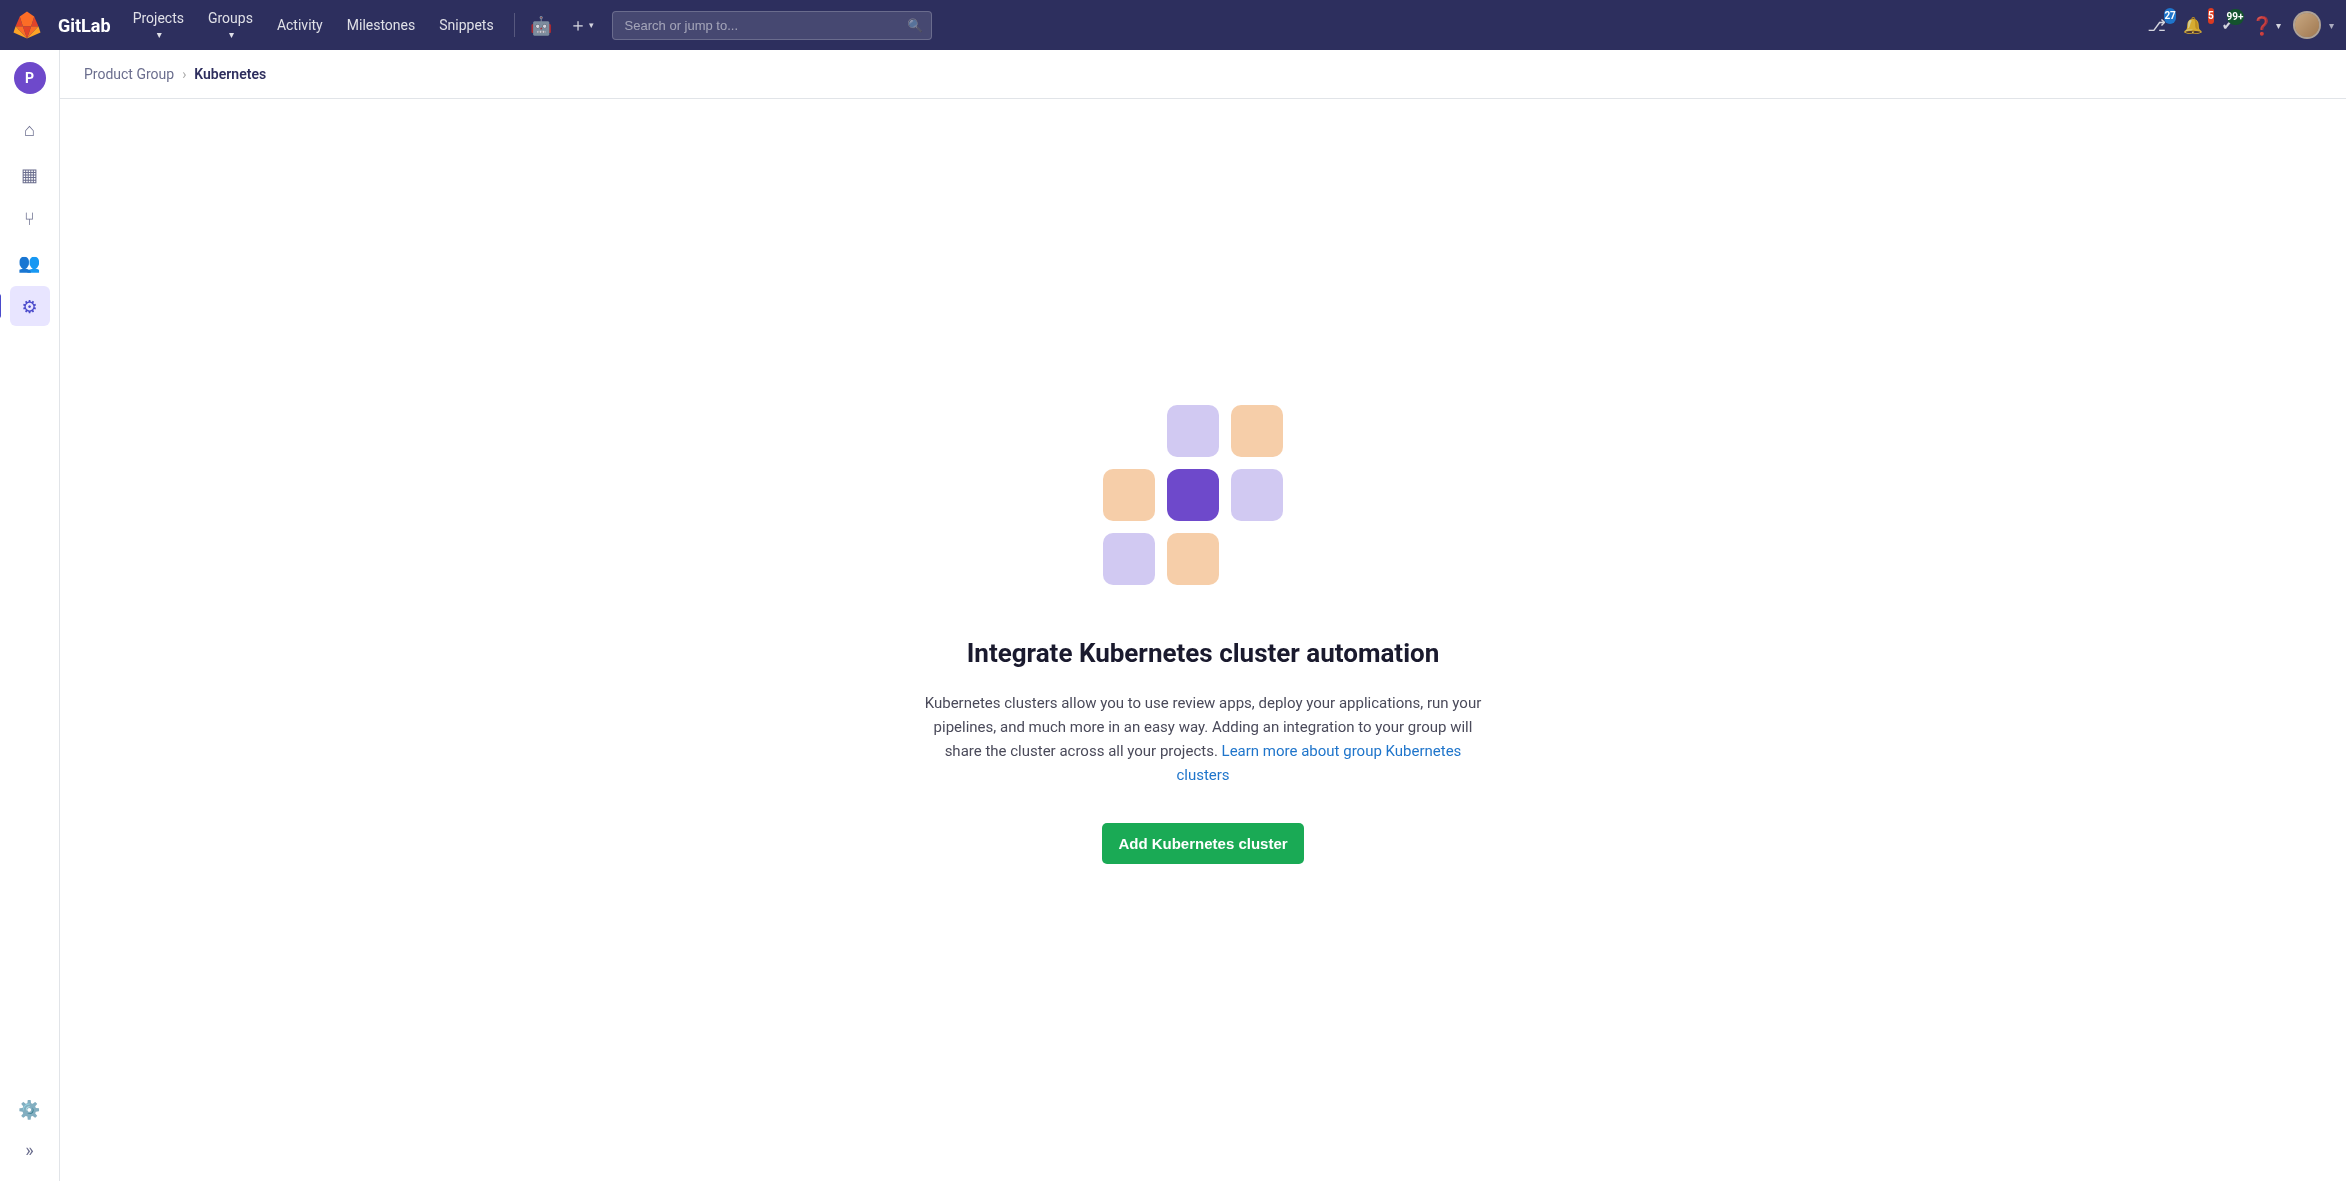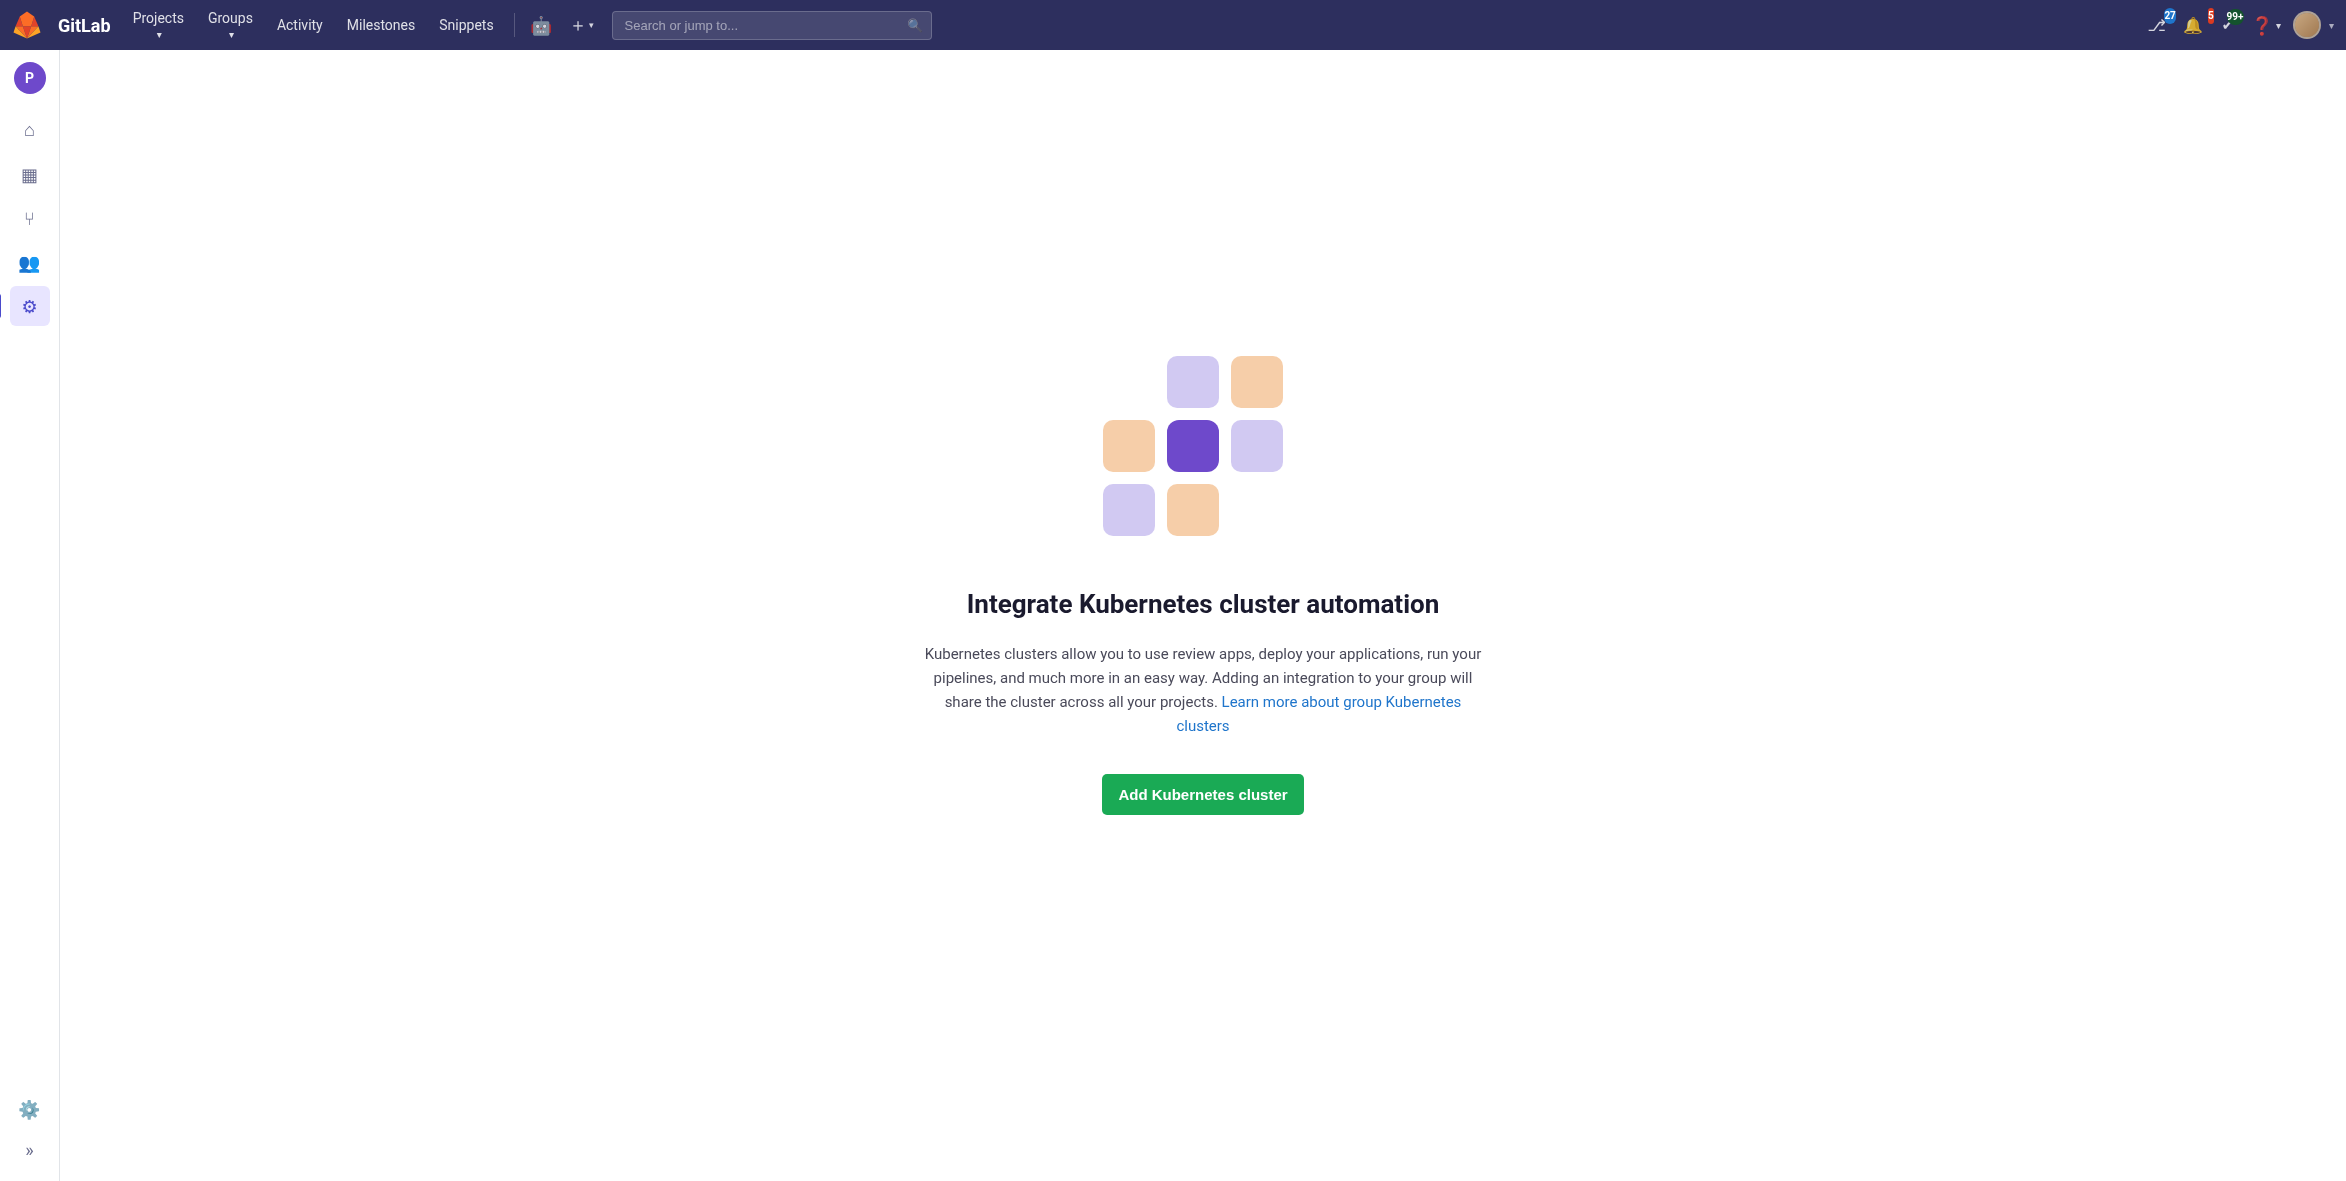--- a/index.html
+++ b/index.html
@@ -369,20 +369,25 @@
         <span>⚙️</span>
       </div>
       <div class="sidebar-item" title="Expand sidebar">
         <span>»</span>
       </div>
     </div>
   </aside>
 
   <main class="main">
 
+    <div class="breadcrumb-bar">
+      <span class="breadcrumb-item">Product Group</span>
+      <span class="breadcrumb-sep">›</span>
+      <span class="breadcrumb-current">Kubernetes</span>
+    </div>
 
     <div class="content">
 
       <div class="k8s-illustration">
         <div class="k8s-grid">
 
           <div class="k8s-node empty"></div>
           <div class="k8s-node purple-light"></div>
           <div class="k8s-node orange-light"></div>
 

